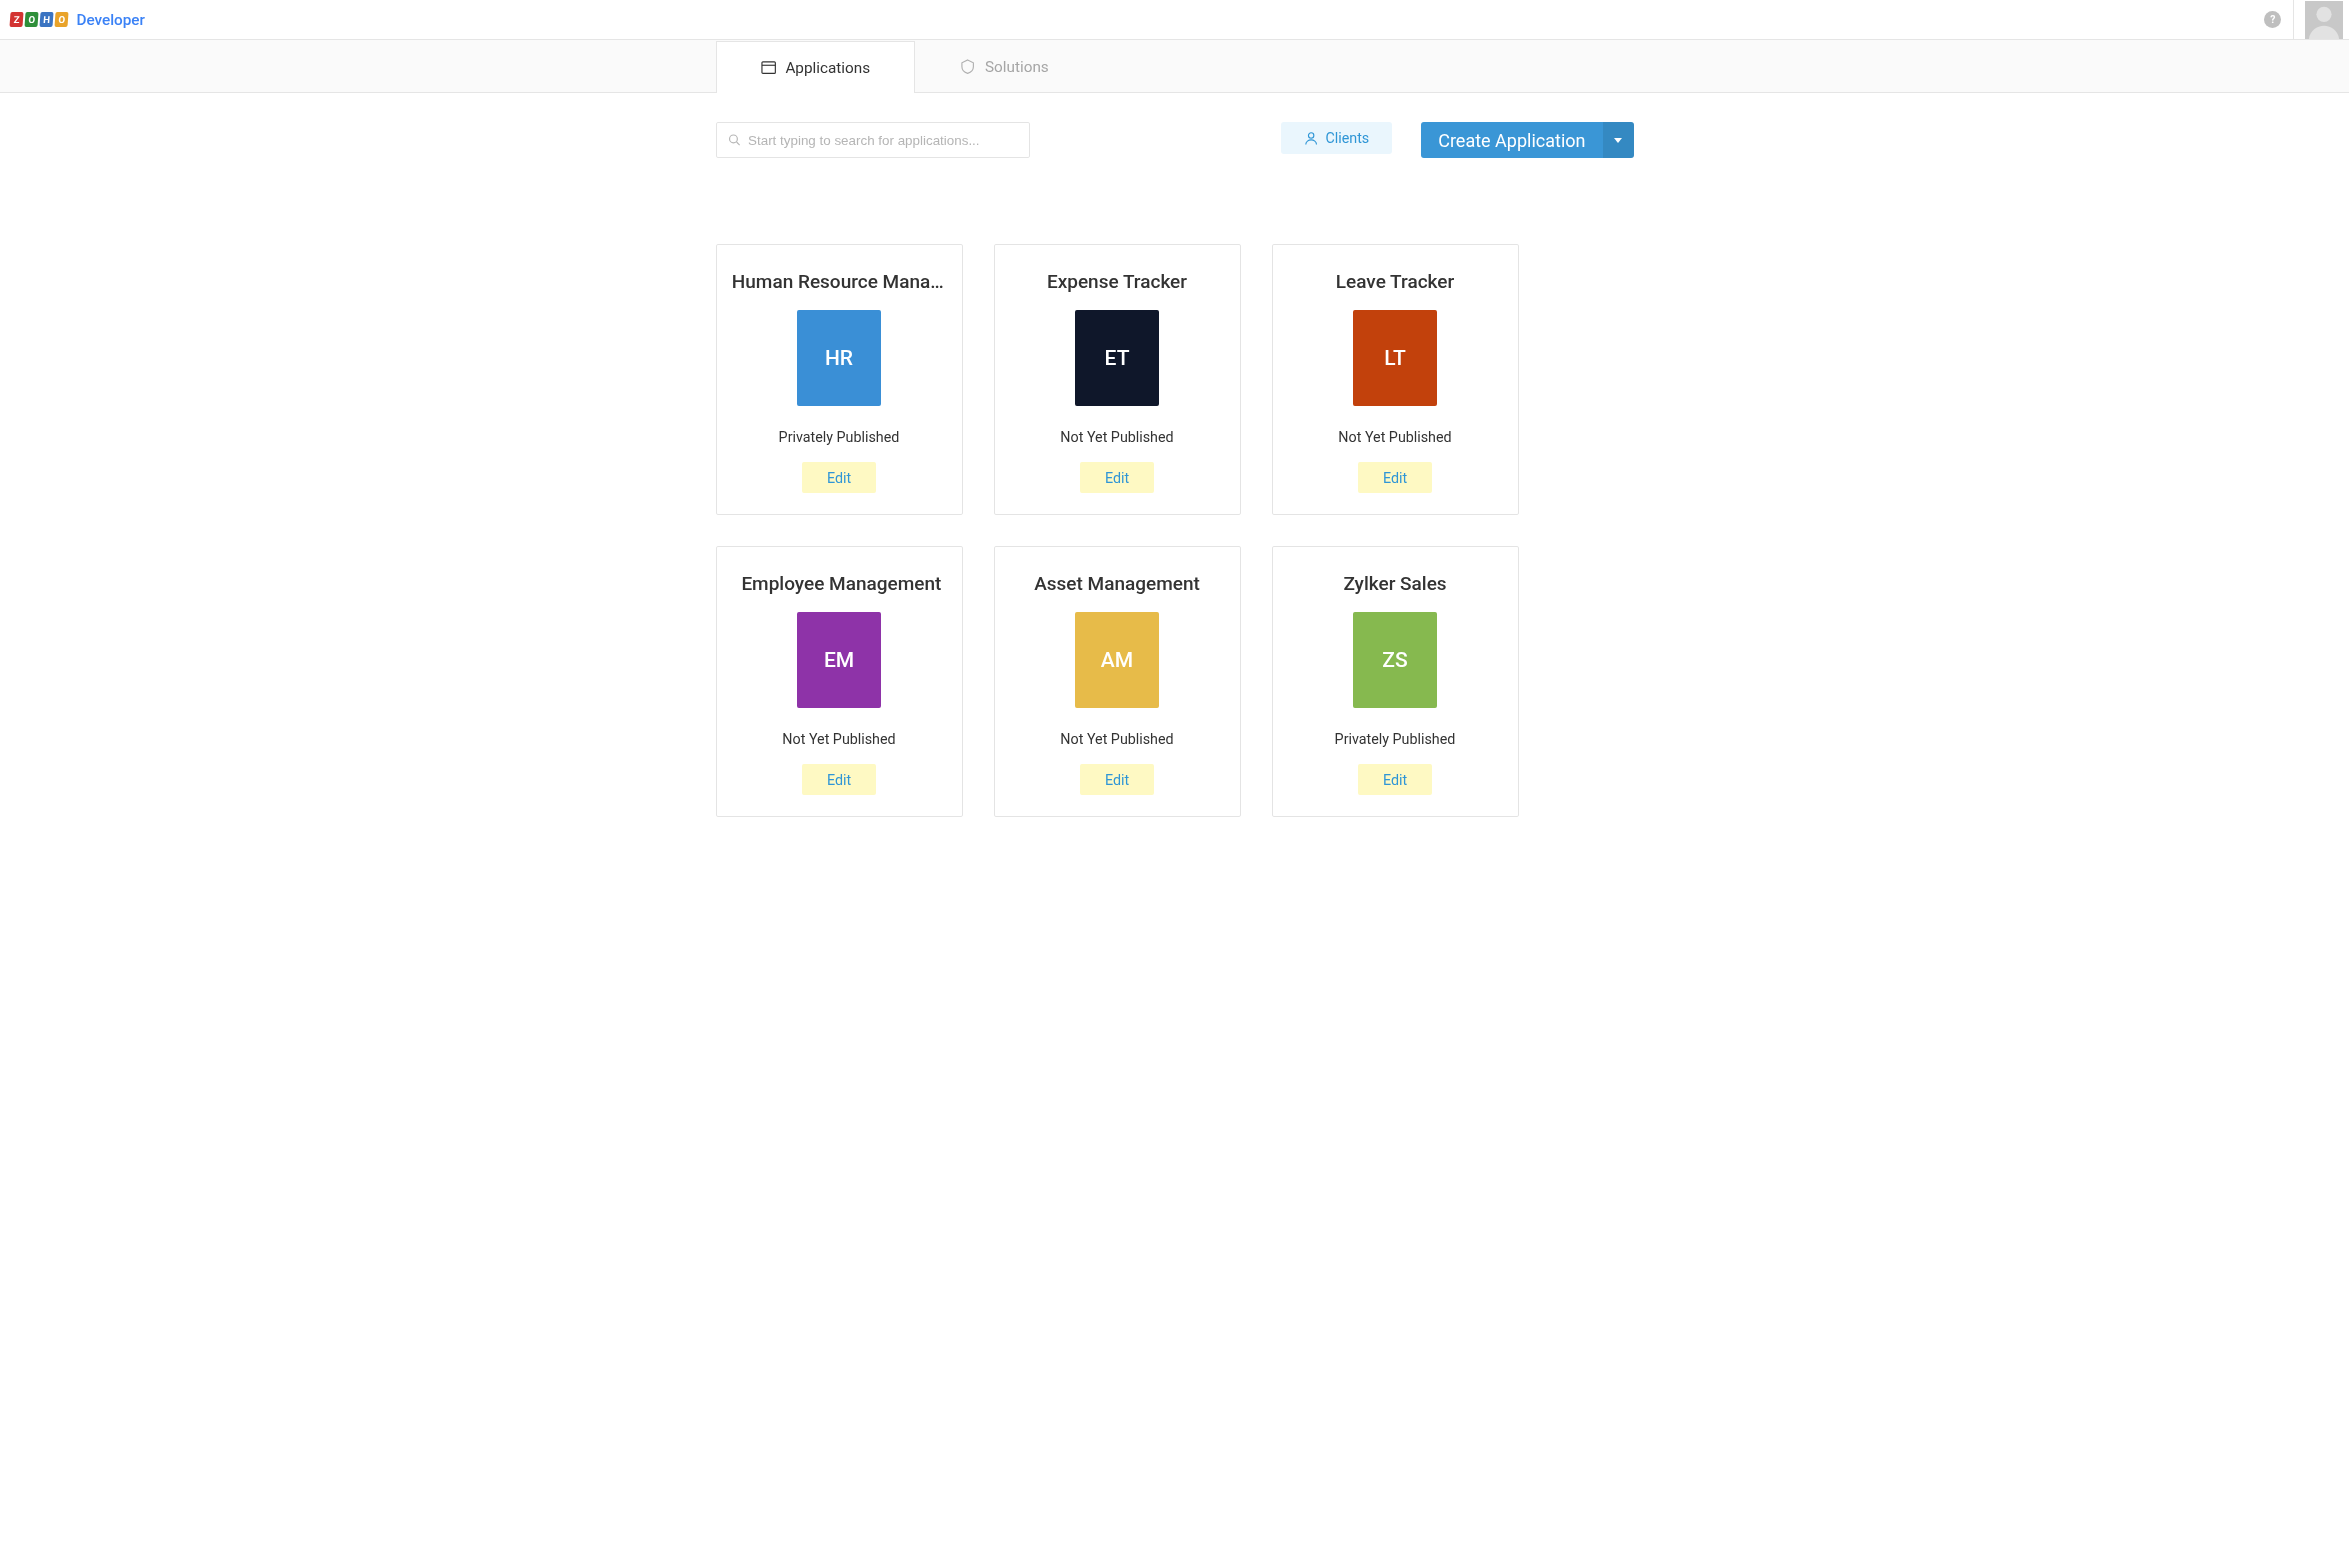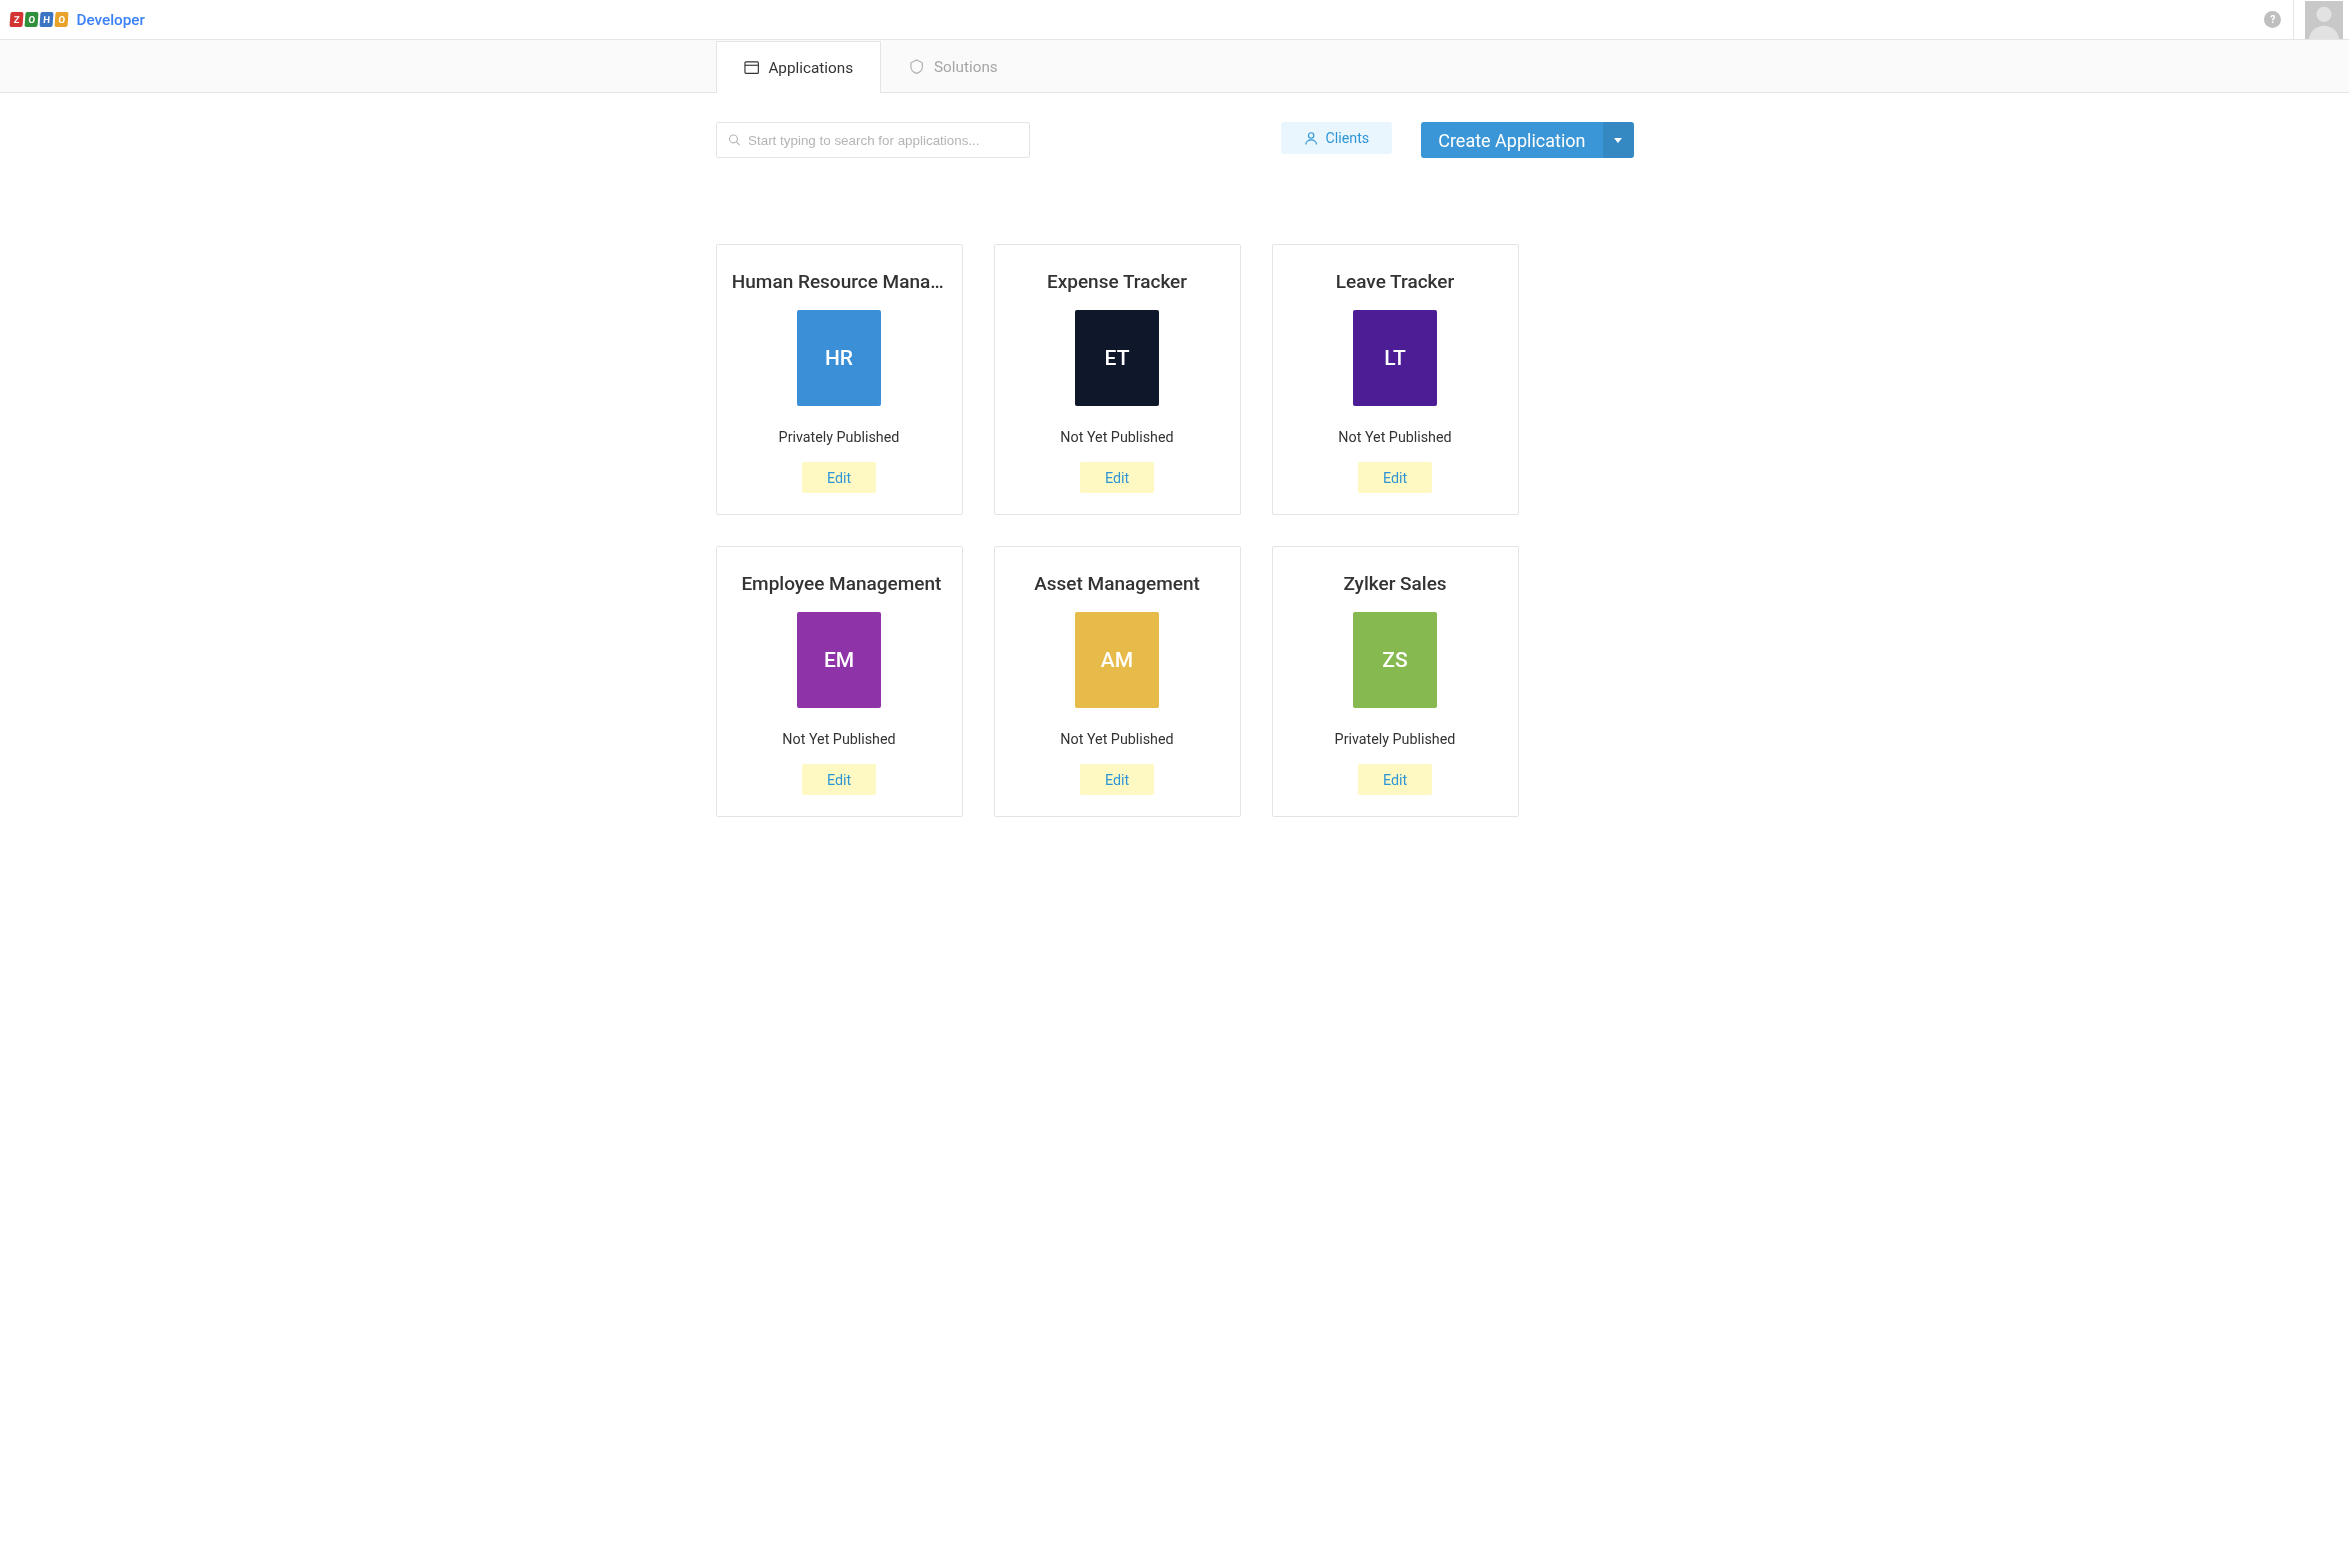--- a/index.html
+++ b/index.html
@@ -25,21 +25,21 @@
     display: flex; align-items: center; justify-content: center; font-size: 10.5px; font-weight: 700;
   }
   .header-divider { width: 1px; height: 100%; background: #e5e5e5; }
   .avatar { width: 38px; height: 38px; background: #bfbfbf; overflow: hidden; }
   .avatar svg { width: 100%; height: 100%; display: block; }
 
   
   .tabbar-wrap { background: #fafafa; border-bottom: 1px solid #e5e5e5; }
   .tabbar { max-width: 918px; margin: 0 auto; padding-left: 0; display: flex; height: 52px; }
   .tab {
-    display: flex; align-items: center; gap: 9.6px; padding: 0 27px;
+    display: flex; align-items: center; gap: 9.6px; padding: 0 44px;
     font-size: 15.3px; color: #a6a6a6; cursor: pointer; border: 1px solid transparent; border-bottom: none;
   }
   .tab.active { background: #fff; color: #333; border-color: #e5e5e5; position: relative; top: 1px; }
   .tab-icon { width: 15.3px; height: 15.3px; }
 
   
   .content { max-width: 918px; margin: 0 auto; padding: 29px 0 57px; position: relative; }
   .content-topbar { display: flex; align-items: flex-start; gap: 29px; }
   .search-box {
     flex: 0 0 314px; height: 36px; border: 1px solid #e4e4e4; border-radius: 1.9px;
@@ -173,21 +173,21 @@
 
     <div class="card">
       <div class="card-title">Expense Tracker</div>
       <div class="card-badge" style="background:#0f172a">ET</div>
       <div class="card-status">Not Yet Published</div>
       <div class="card-edit">Edit</div>
     </div>
 
     <div class="card">
       <div class="card-title">Leave Tracker</div>
-      <div class="card-badge" style="background:#4c1d95">LT</div>
+      <div class="card-badge" style="background:#c2410c">LT</div>
       <div class="card-status">Not Yet Published</div>
       <div class="card-edit">Edit</div>
     </div>
 
     <div class="card">
       <div class="card-title" style="text-align:left;padding-left:13.4px">Employee Management</div>
       <div class="card-badge" style="background:#8e33a8">EM</div>
       <div class="card-status">Not Yet Published</div>
       <div class="card-edit">Edit</div>
 

